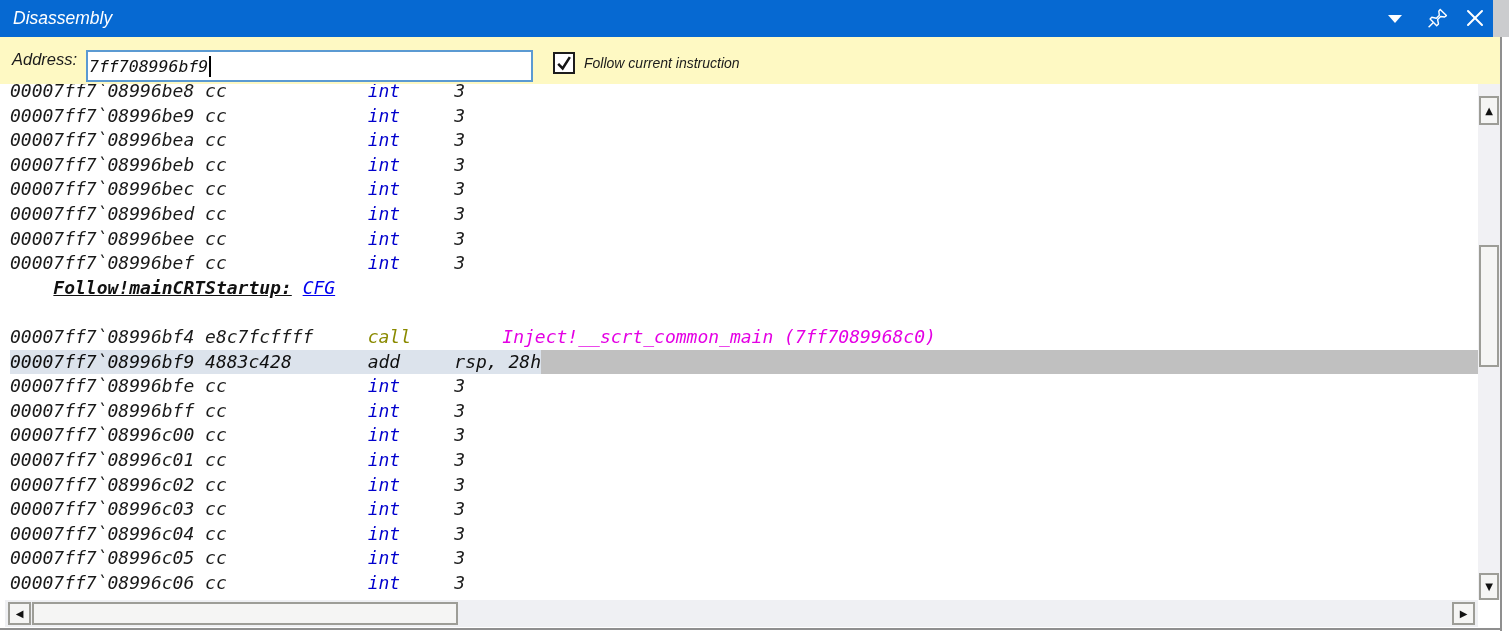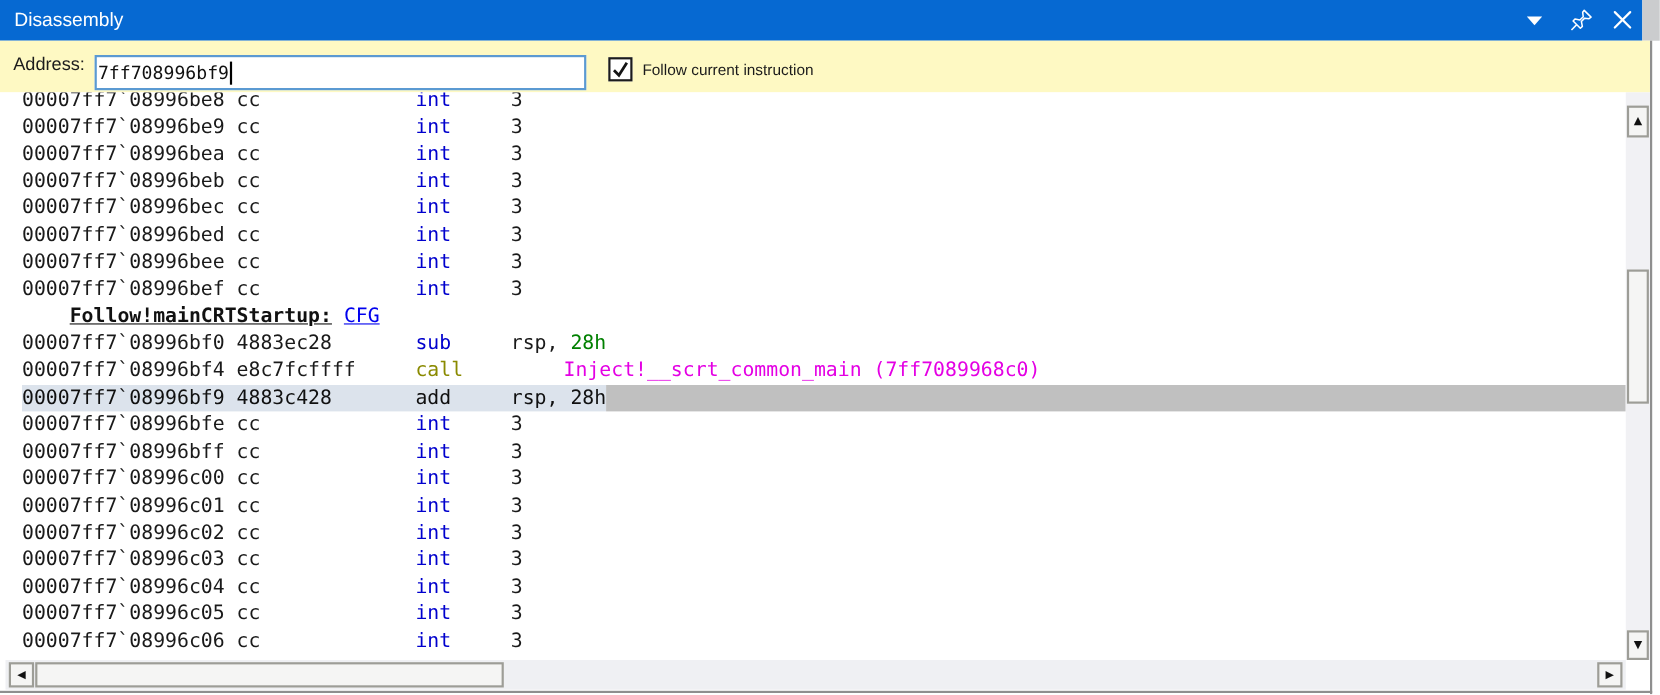--- a/index.html
+++ b/index.html
@@ -1,18 +1,18 @@
 <!DOCTYPE html>
 <html style="--titlebar: #0669d2; --accent-border: #5b9ad2; --mn-blue: #0000cd; --mn-call: #8a8a00; --mn-ret: #962131; --op-num: #008000; --op-sym: #e400e4; --link: #0000ee; --sel-bg: #dce3ec; --hl-bg: #c0c0c0;"><head>
 <meta charset="utf-8">
 <style>
   html,body{margin:0;padding:0;background:#ffffff;}
   *{box-sizing:border-box;}
   .window{position:relative;width:1509px;height:632px;background:#ffffff;overflow:hidden;
-          font-family:"Liberation Sans",sans-serif;color:#1a1a1a;}
+          font-family:"Liberation Sans",sans-serif;color:#1a1a1a;font-style:italic;}
   
   .titlebar{position:absolute;left:0;top:0;width:1493px;height:37px;background:var(--titlebar);}
   .titlebar-edge{position:absolute;left:1493px;top:0;width:16px;height:37px;background:#cbccce;}
   .title{position:absolute;left:13px;top:0;height:37px;line-height:37px;color:#ffffff;font-size:17.5px;}
   .tb-icon{position:absolute;cursor:default;}
   .chevron{left:1388px;top:15px;width:0;height:0;
            border-left:7px solid transparent;border-right:7px solid transparent;border-top:8px solid #ffffff;}
   .pin{left:1427px;top:7px;}
   .close{left:1466px;top:9px;}
   
@@ -22,21 +22,21 @@
               border:2px solid var(--accent-border);display:flex;align-items:center;padding-left:1px;
               font-family:"DejaVu Sans Mono",monospace;font-size:16.5px;color:#111;}
   .caret{display:inline-block;width:1.5px;height:21px;background:#000;margin-left:1px;}
   .checkbox{position:absolute;left:553px;top:15px;width:22px;height:22px;background:#fff;
             border:2px solid #1c1c1c;display:flex;align-items:center;justify-content:center;}
   .follow-label{position:absolute;left:584px;top:15px;font-size:14px;line-height:22px;color:#1b1b1b;}
   
   .disasm{position:absolute;left:0;top:84px;width:1478px;height:516px;overflow:hidden;background:#fff;
           font-family:"DejaVu Sans Mono",monospace;font-size:18px;}
   .rows{margin-top:-5px;}
-  .row{display:flex;height:24.6px;line-height:24.6px;padding-left:20px;}
+  .row{display:flex;height:24.6px;line-height:24.6px;padding-left:10px;}
   .txt{white-space:pre;}
   .rest{flex:1;}
   .row.hl .txt{background:var(--sel-bg);}
   .row.hl .rest{background:var(--hl-bg);}
   .row.hl .txt span{color:#101010 !important;}
   .addr,.bytes,.o-plain{color:#1a1a1a;}
   .m-blue{color:var(--mn-blue);}
   .m-call{color:var(--mn-call);}
   .m-ret{color:var(--mn-ret);}
   .o-num{color:var(--op-num);}
@@ -127,21 +127,20 @@
         </div>
         <div class="row">
           <span class="txt"><span class="addr">00007ff7`08996bef</span><span> </span><span class="bytes">cc             </span><span class="m-blue">int     </span><span class="o-plain">3</span></span>
           <span class="rest"></span>
         </div>
         <div class="row">
           <span class="txt"><span>    </span><span class="lbl">Follow!mainCRTStartup:</span><span> </span><span class="link">CFG</span></span>
           <span class="rest"></span>
         </div>
         <div class="row">
-          <span class="txt"><span class="addr">00007ff7`08996bf0</span><span> </span><span class="bytes">4883ec28       </span><span class="m-blue">sub     </span><span class="o-plain">rsp, </span><span class="o-num">28h</span></span>
           <span class="rest"></span>
         </div>
         <div class="row">
           <span class="txt"><span class="addr">00007ff7`08996bf4</span><span> </span><span class="bytes">e8c7fcffff     </span><span class="m-call">call    </span><span class="o-sym">Inject!__scrt_common_main (7ff7089968c0)</span></span>
           <span class="rest"></span>
         </div>
         <div class="row hl">
           <span class="txt"><span class="addr">00007ff7`08996bf9</span><span> </span><span class="bytes">4883c428       </span><span class="m-blue">add     </span><span class="o-plain">rsp, </span><span class="o-num">28h</span></span>
           <span class="rest"></span>
         </div>

